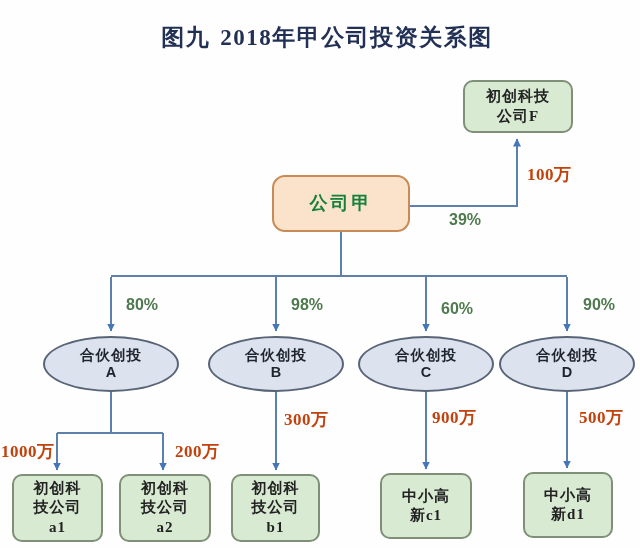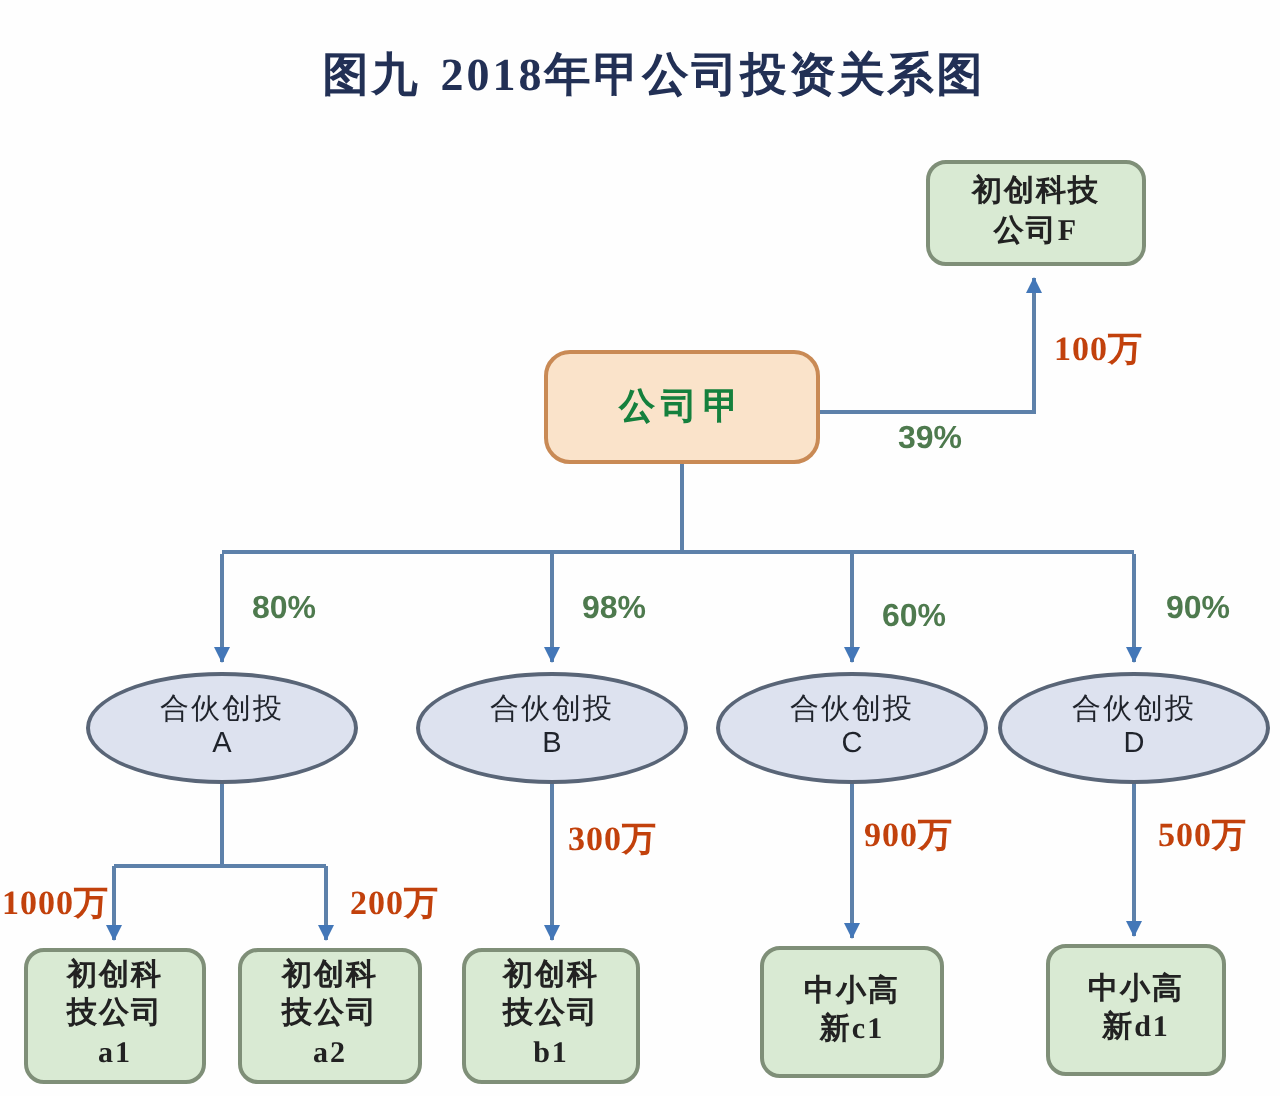--- a/index.html
+++ b/index.html
@@ -23,21 +23,21 @@
     background:#d9ead3;border:2px solid #7f8f78;border-radius:10px;font-size:15px;letter-spacing:1px;
   }
   .orange{
     background:#fae3ca;border:2.5px solid #c98a55;border-radius:13px;
     font-size:18px;color:#15803d;letter-spacing:3px;
   }
   .ellipse{
     position:absolute;z-index:2;width:136px;height:56px;border-radius:50%;
     background:#dde2ef;border:2px solid #596577;
     display:flex;flex-direction:column;justify-content:center;align-items:center;
-    font-weight:normal;color:#1f232b;box-sizing:border-box;
+    font-weight:bold;color:#1f232b;box-sizing:border-box;
   }
   .ellipse .nline{font-size:14.5px;line-height:1.15;letter-spacing:1px;}
   .ellipse .nletter{font-size:14.5px;line-height:1.15;font-family:"Liberation Sans","DejaVu Sans",sans-serif;}
   .lbl{position:absolute;z-index:3;font-weight:bold;white-space:nowrap;}
   .percent{color:#4e7a4e;font-size:16px;font-family:"Liberation Sans","DejaVu Sans",sans-serif;}
   .amount{color:#c2410c;font-size:17px;letter-spacing:0.5px;}
 </style>
 </head>
 <body>
 

